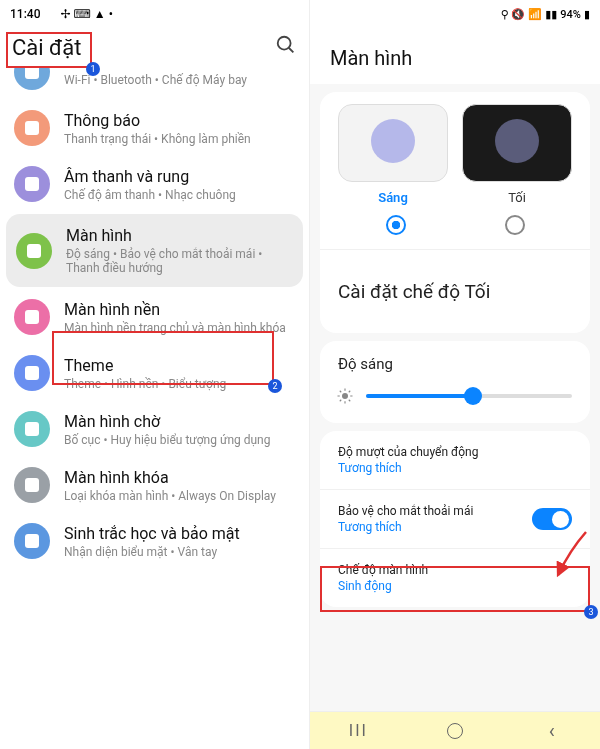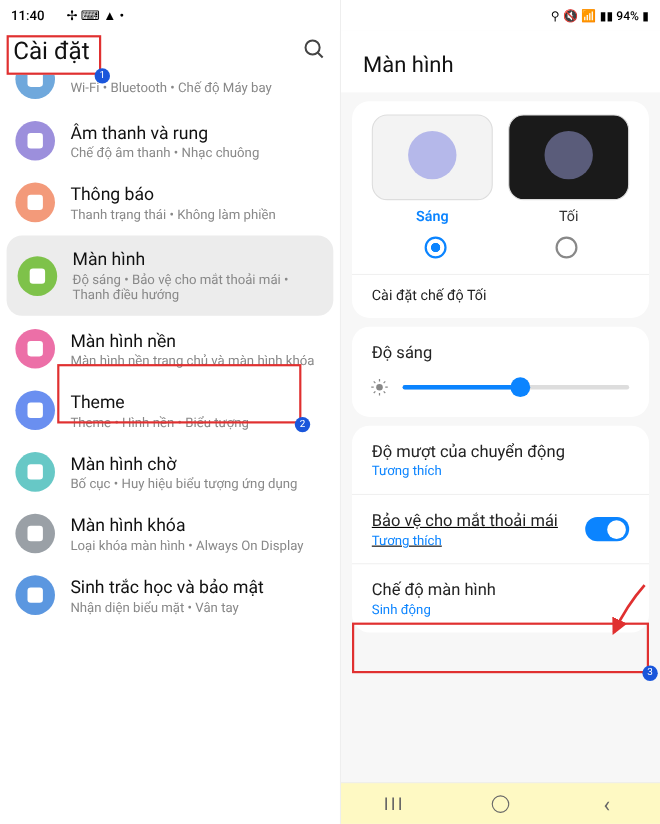--- a/index.html
+++ b/index.html
@@ -30,31 +30,31 @@
 .tpv-box.light { background: #f3f3f3; }
 .tpv-box.dark { background: #1a1a1a; }
 .tpv-circle { width: 44px; height: 44px; border-radius: 50%; position: absolute; top: 14px; left: 50%; transform: translateX(-50%); }
 .tpv-box.light .tpv-circle { background: #b5b8ea; }
 .tpv-box.dark .tpv-circle { background: #5a5c7a; }
 .tpv-label { font-size: 13px; margin-top: 8px; color: #333; }
 .tpv-label.active { color: #0b84ff; font-weight: 600; }
 .radio-row { display: flex; justify-content: space-around; padding: 6px 16px 14px 16px; }
 .radio { width: 20px; height: 20px; border-radius: 50%; border: 2px solid #888; display: inline-block; }
 .radio.selected { border-color: #0b84ff; background: radial-gradient(#0b84ff 0 35%, #fff 40% 100%); }
-.sub-row { padding: 12px 18px; border-top: 1px solid #f0f0f0; font-size: 13px; color: #222; }
+.sub-row { padding: 30px 18px; border-top: 1px solid #f0f0f0; font-size: 19px; color: #222; }
 .section-title { font-size: 15px; color: #222; padding: 14px 18px 4px 18px; }
 .slider-row { padding: 10px 18px 18px 16px; display: flex; align-items: center; gap: 12px; }
 .slider-track { flex: 1; height: 4px; background: #ddd; border-radius: 4px; position: relative; }
 .slider-fill { position: absolute; height: 100%; background: #0b84ff; border-radius: 4px; }
 .slider-thumb { position: absolute; width: 18px; height: 18px; border-radius: 50%; background: #0b84ff; top: 50%; transform: translate(-50%, -50%); }
 .switch-row { display: flex; align-items: center; justify-content: space-between; padding: 14px 18px; border-top: 1px solid #f0f0f0; }
 .switch { width: 40px; height: 22px; border-radius: 20px; background: #0b84ff; position: relative; }
 .switch::after { content: ""; position: absolute; width: 17px; height: 17px; border-radius: 50%; background: #fff; top: 2.5px; right: 3px; }
 .row-block { padding: 14px 18px; border-top: 1px solid #f0f0f0; }
-.row-block .rb-title { font-size: 15px; color: #222; }
+.row-block .rb-title { font-size: 12px; color: #222; }
 .row-block .rb-sub { font-size: 12px; color: #0b84ff; margin-top: 2px; }
 .navbar { position: absolute; bottom: 0; left: 310px; right: 0; height: 38px; display: flex; justify-content: space-around; align-items: center; background: #fef9c3; border-top: 1px solid #eee; }
 .nav-ic { width: 20px; height: 20px; display: flex; align-items: center; justify-content: center; }
 .arrow-annot { position: absolute; pointer-events: none; }
 .arrow-annot svg { overflow: visible; }
 .sun-icon { width: 18px; height: 18px; }
 </style>
 </head>
 <body>
 
@@ -79,35 +79,35 @@
     <div class="settings-list" id="slist">
         <div class="item" style="padding-top: 0px;">
           <div class="icon-wrap" style="background: rgb(111, 168, 220); margin-top: -14px;">
             <span style="width:14px;height:14px;background:#fff;border-radius:3px;display:inline-block;"></span>
           </div>
           <div class="txt">
             <div class="subtitle">Wi-Fi  •  Bluetooth  •  Chế độ Máy bay</div>
           </div>
         </div>
         <div class="item">
+          <div class="icon-wrap" style="background: rgb(243, 154, 122);">
+            <span style="width:14px;height:14px;background:#fff;border-radius:3px;display:inline-block;"></span>
+          </div>
+          <div class="txt">
+            <div class="title">Thông báo</div>
+            <div class="subtitle">Thanh trạng thái  •  Không làm phiền</div>
+          </div>
+        </div>
+        <div class="item">
           <div class="icon-wrap" style="background: rgb(156, 143, 220);">
             <span style="width:14px;height:14px;background:#fff;border-radius:3px;display:inline-block;"></span>
           </div>
           <div class="txt">
             <div class="title">Âm thanh và rung</div>
             <div class="subtitle">Chế độ âm thanh  •  Nhạc chuông</div>
-          </div>
-        </div>
-        <div class="item">
-          <div class="icon-wrap" style="background: rgb(243, 154, 122);">
-            <span style="width:14px;height:14px;background:#fff;border-radius:3px;display:inline-block;"></span>
-          </div>
-          <div class="txt">
-            <div class="title">Thông báo</div>
-            <div class="subtitle">Thanh trạng thái  •  Không làm phiền</div>
           </div>
         </div>
         <div class="item selected">
           <div class="icon-wrap" style="background: rgb(126, 194, 74);">
             <span style="width:14px;height:14px;background:#fff;border-radius:3px;display:inline-block;"></span>
           </div>
           <div class="txt">
             <div class="title">Màn hình</div>
             <div class="subtitle">Độ sáng  •  Bảo vệ cho mắt thoải mái  •  Thanh điều hướng</div>
           </div>
@@ -217,21 +217,21 @@
           <div class="slider-thumb" id="sthumb" style="left: 52%;"></div>
         </div>
       </div>
     </div>
 
     <div class="section">
       <div class="row-block" style="border-top:none;">
         <div class="rb-title">Độ mượt của chuyển động</div>
         <div class="rb-sub">Tương thích</div>
       </div>
-      <div class="row-block" style="display:flex;align-items:center;justify-content:space-between;text-decoration:underline;">
+      <div class="row-block" style="display:flex;align-items:center;justify-content:space-between;">
         <div>
           <div class="rb-title">Bảo vệ cho mắt thoải mái</div>
           <div class="rb-sub">Tương thích</div>
         </div>
         <span class="switch"></span>
       </div>
       <div class="row-block">
         <div class="rb-title">Chế độ màn hình</div>
         <div class="rb-sub">Sinh động</div>
       </div>

